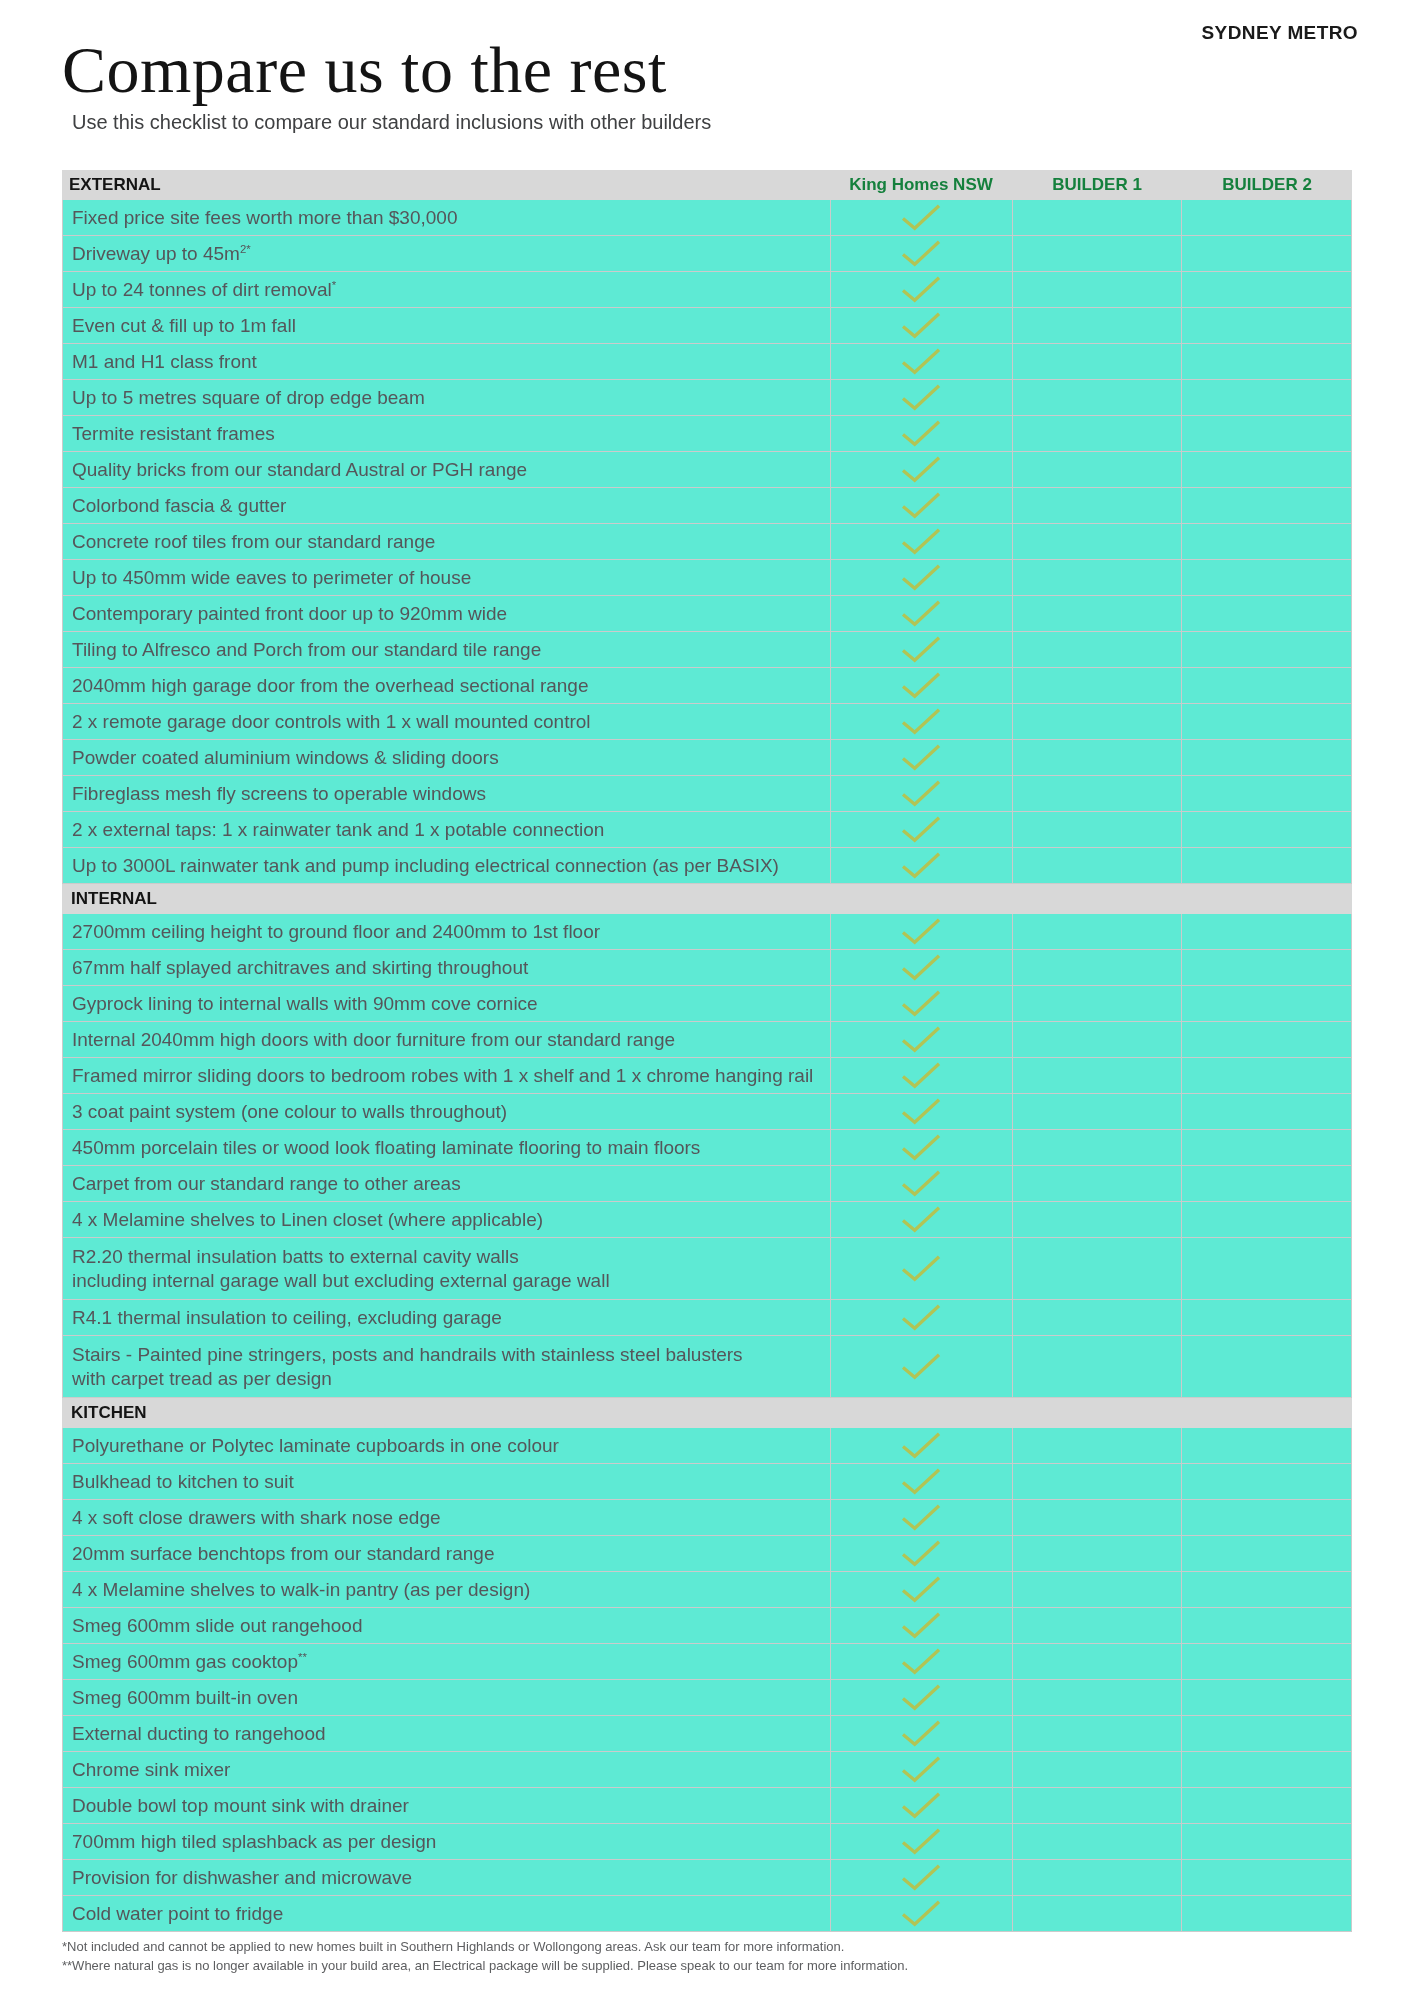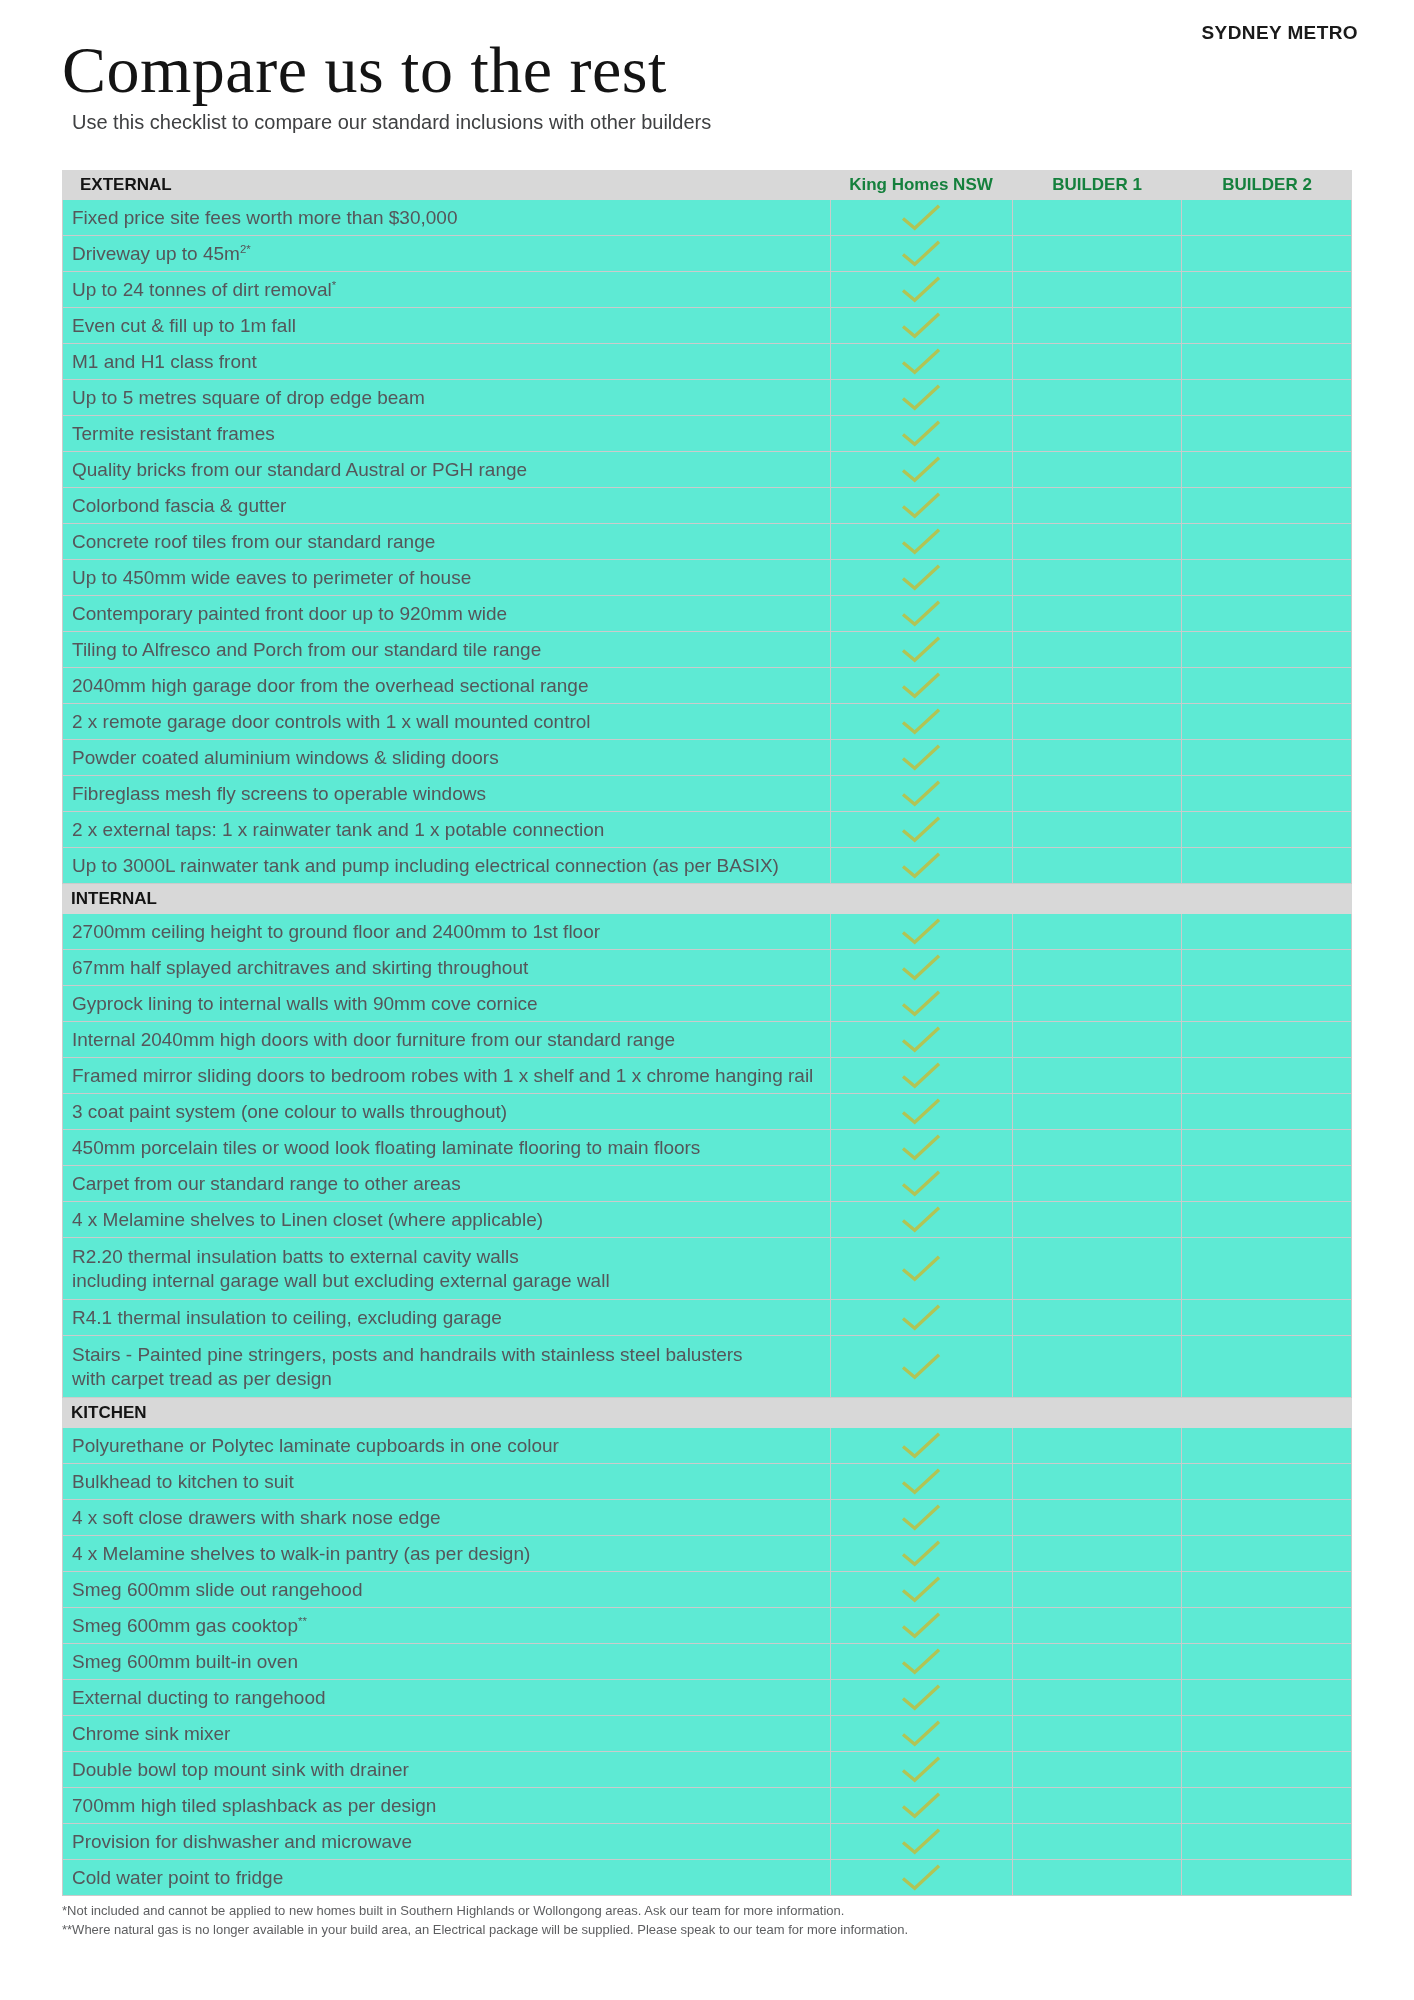--- a/index.html
+++ b/index.html
@@ -36,21 +36,21 @@
   .thead,.section-band{
     background:#d8d8d8;
     height:30px;
     margin:0 -1px; 
   }
   .thead .cell,.section-band .cell{border:none;}
   .head-label{
     font-size:17px;font-weight:bold;color:#15803d;
     display:flex;align-items:center;
   }
-  .head-label.desc{padding-left:18px;text-align:right;}
+  .head-label.desc{padding-left:7px;text-align:right;}
   .head-label.val{justify-content:center;}
   .data-row{
     height:36px;
     border-bottom:1px solid #cbcbcb;
     background:#5eead4;
   }
   .data-row.tall{height:62px;}
   .cell{box-sizing:border-box;display:flex;align-items:center;}
   .cell-desc{width:768px;padding-left:9px;padding-right:6px;
     font-size:19px;color:#55565a;line-height:1.28;}
@@ -492,20 +492,32 @@
           <div class="cell cell-val cell-kh">
             <svg viewBox="0 0 44 30" width="40" height="27">
               <polyline points="2,16 15,27 42,2" fill="none" stroke="#b2c454" stroke-width="3.6"></polyline>
             </svg>
           </div>
           <div class="cell cell-val cell-b1"></div>
           <div class="cell cell-val cell-b2"></div>
         </div>
         <div class="trow data-row">
           <div class="cell cell-desc">
+            <div class="lines"><span>20mm surface benchtops from our standard range</span></div>
+          </div>
+          <div class="cell cell-val cell-kh">
+            <svg viewBox="0 0 44 30" width="40" height="27">
+              <polyline points="2,16 15,27 42,2" fill="none" stroke="#b2c454" stroke-width="3.6"></polyline>
+            </svg>
+          </div>
+          <div class="cell cell-val cell-b1"></div>
+          <div class="cell cell-val cell-b2"></div>
+        </div>
+        <div class="trow data-row">
+          <div class="cell cell-desc">
             <div class="lines"><span>4 x Melamine shelves to walk-in pantry (as per design)</span></div>
           </div>
           <div class="cell cell-val cell-kh">
             <svg viewBox="0 0 44 30" width="40" height="27">
               <polyline points="2,16 15,27 42,2" fill="none" stroke="#b2c454" stroke-width="3.6"></polyline>
             </svg>
           </div>
           <div class="cell cell-val cell-b1"></div>
           <div class="cell cell-val cell-b2"></div>
         </div>

